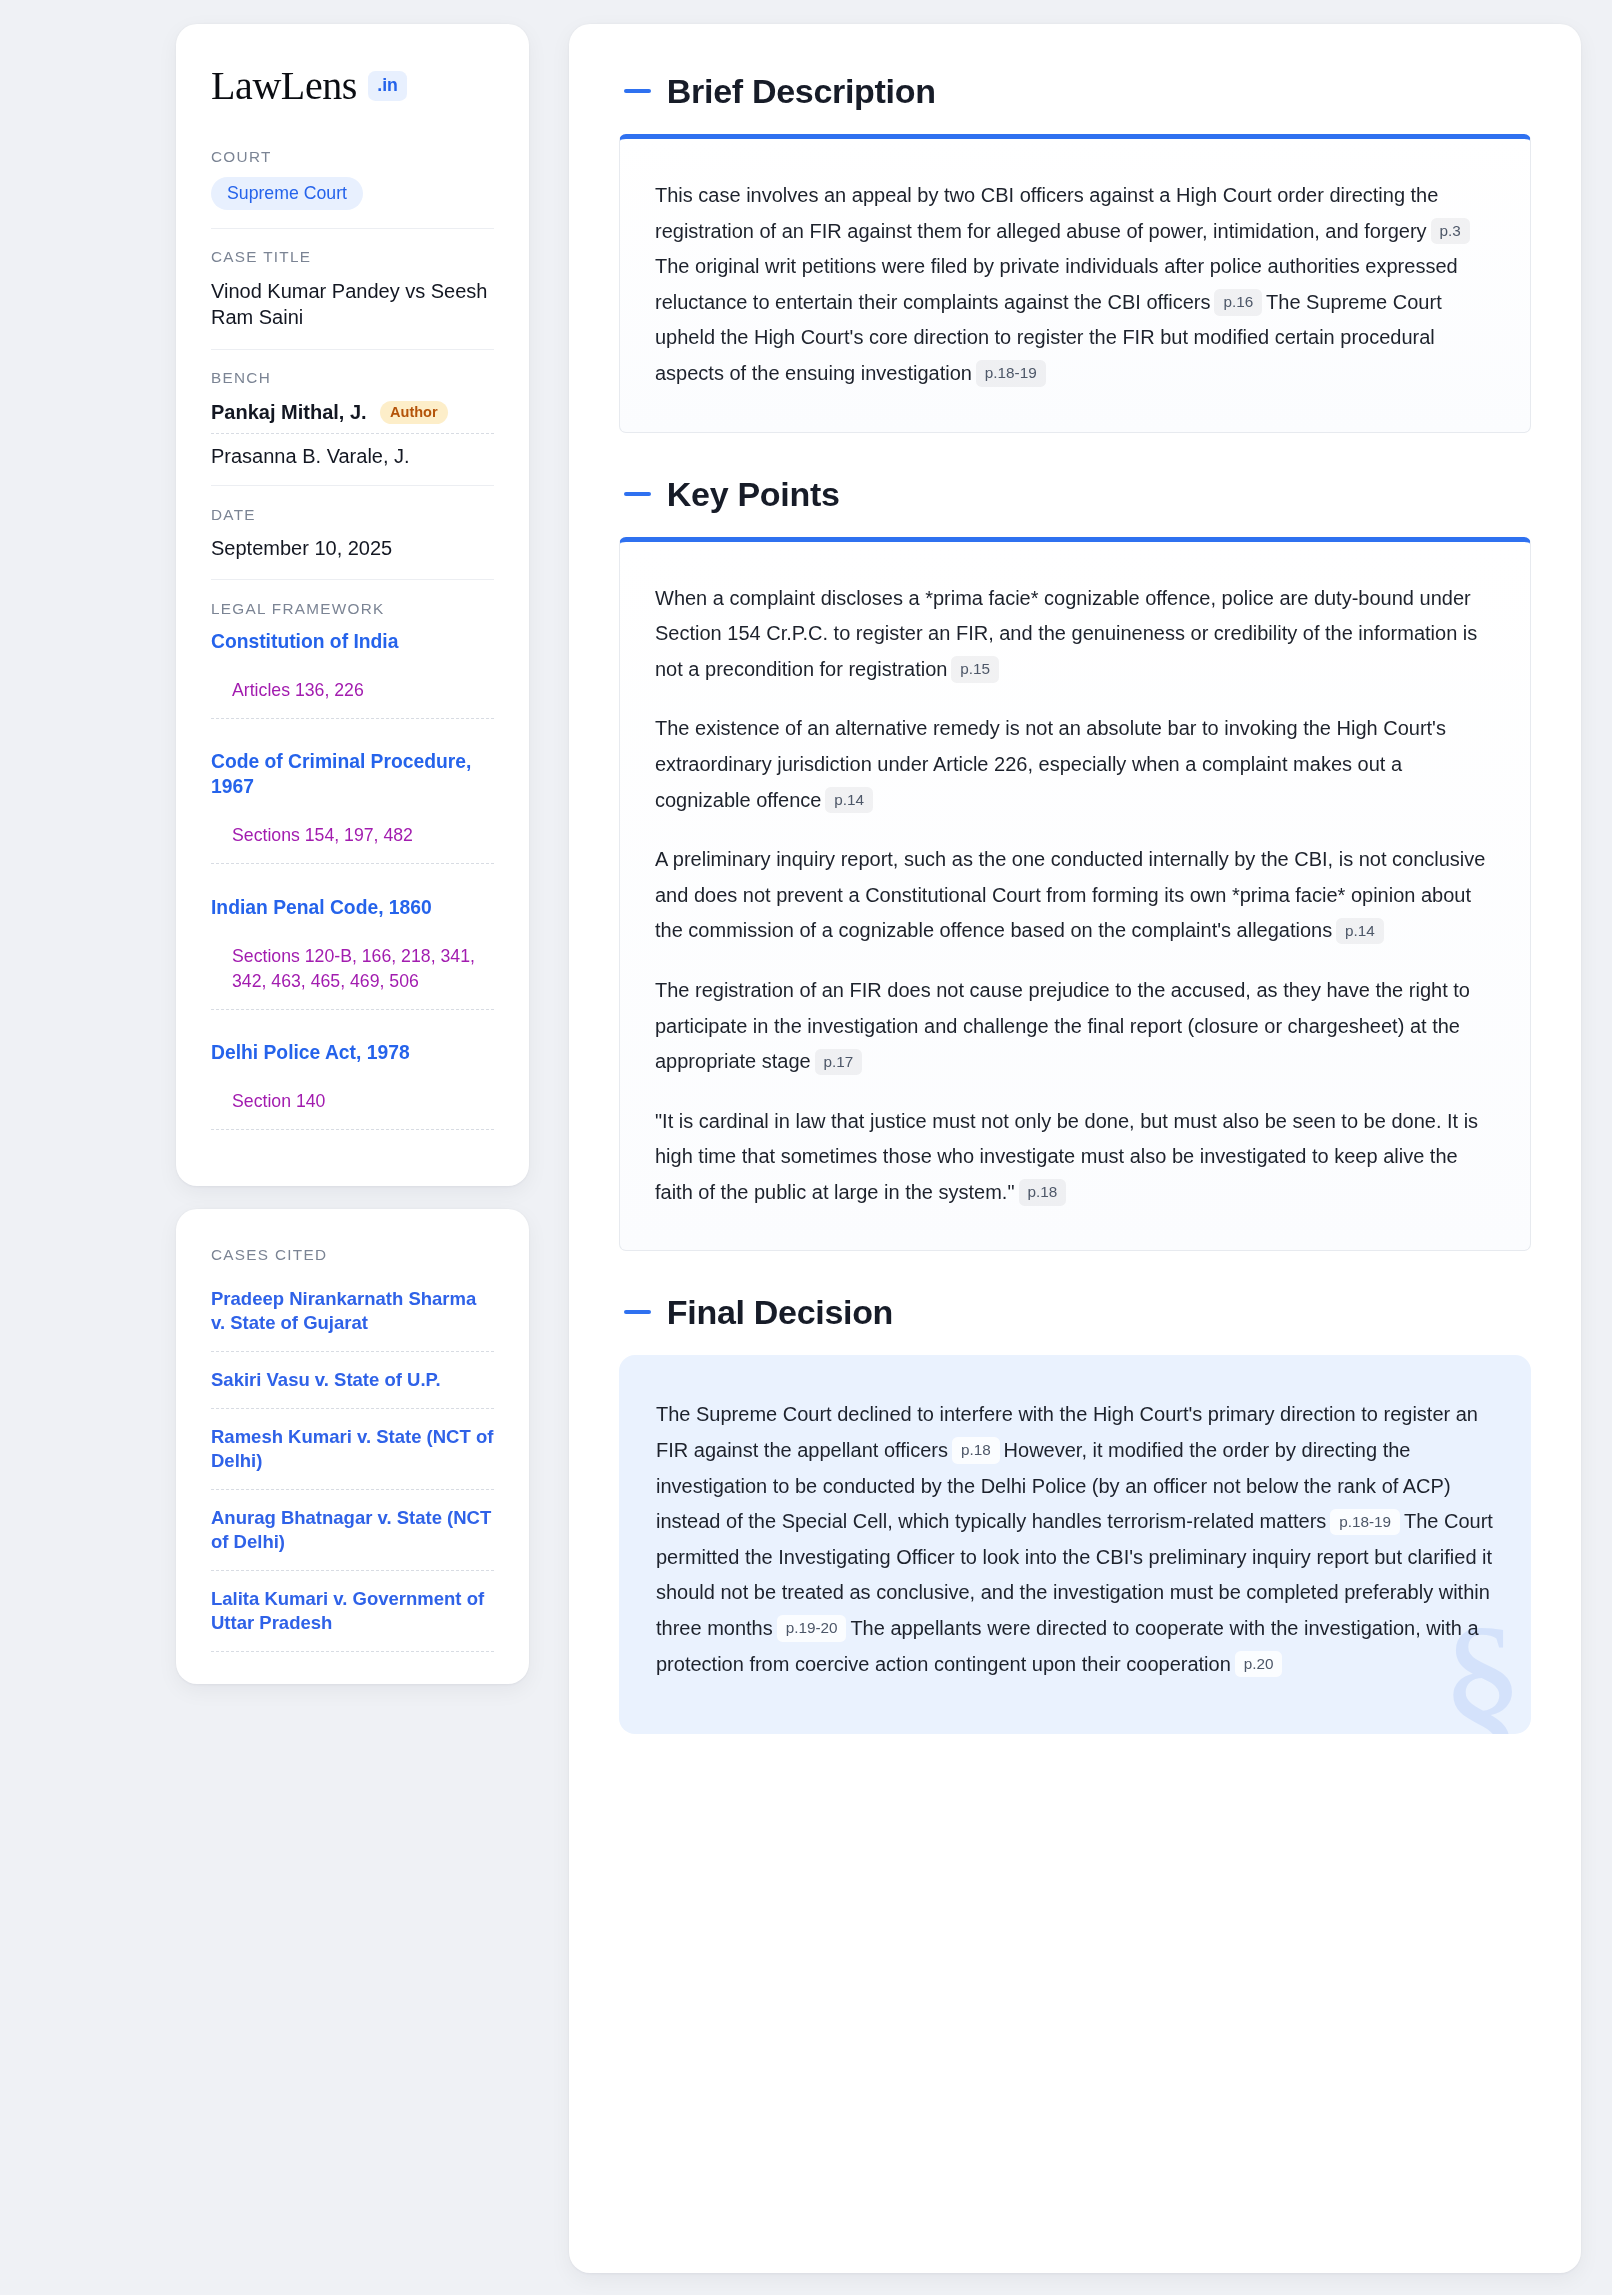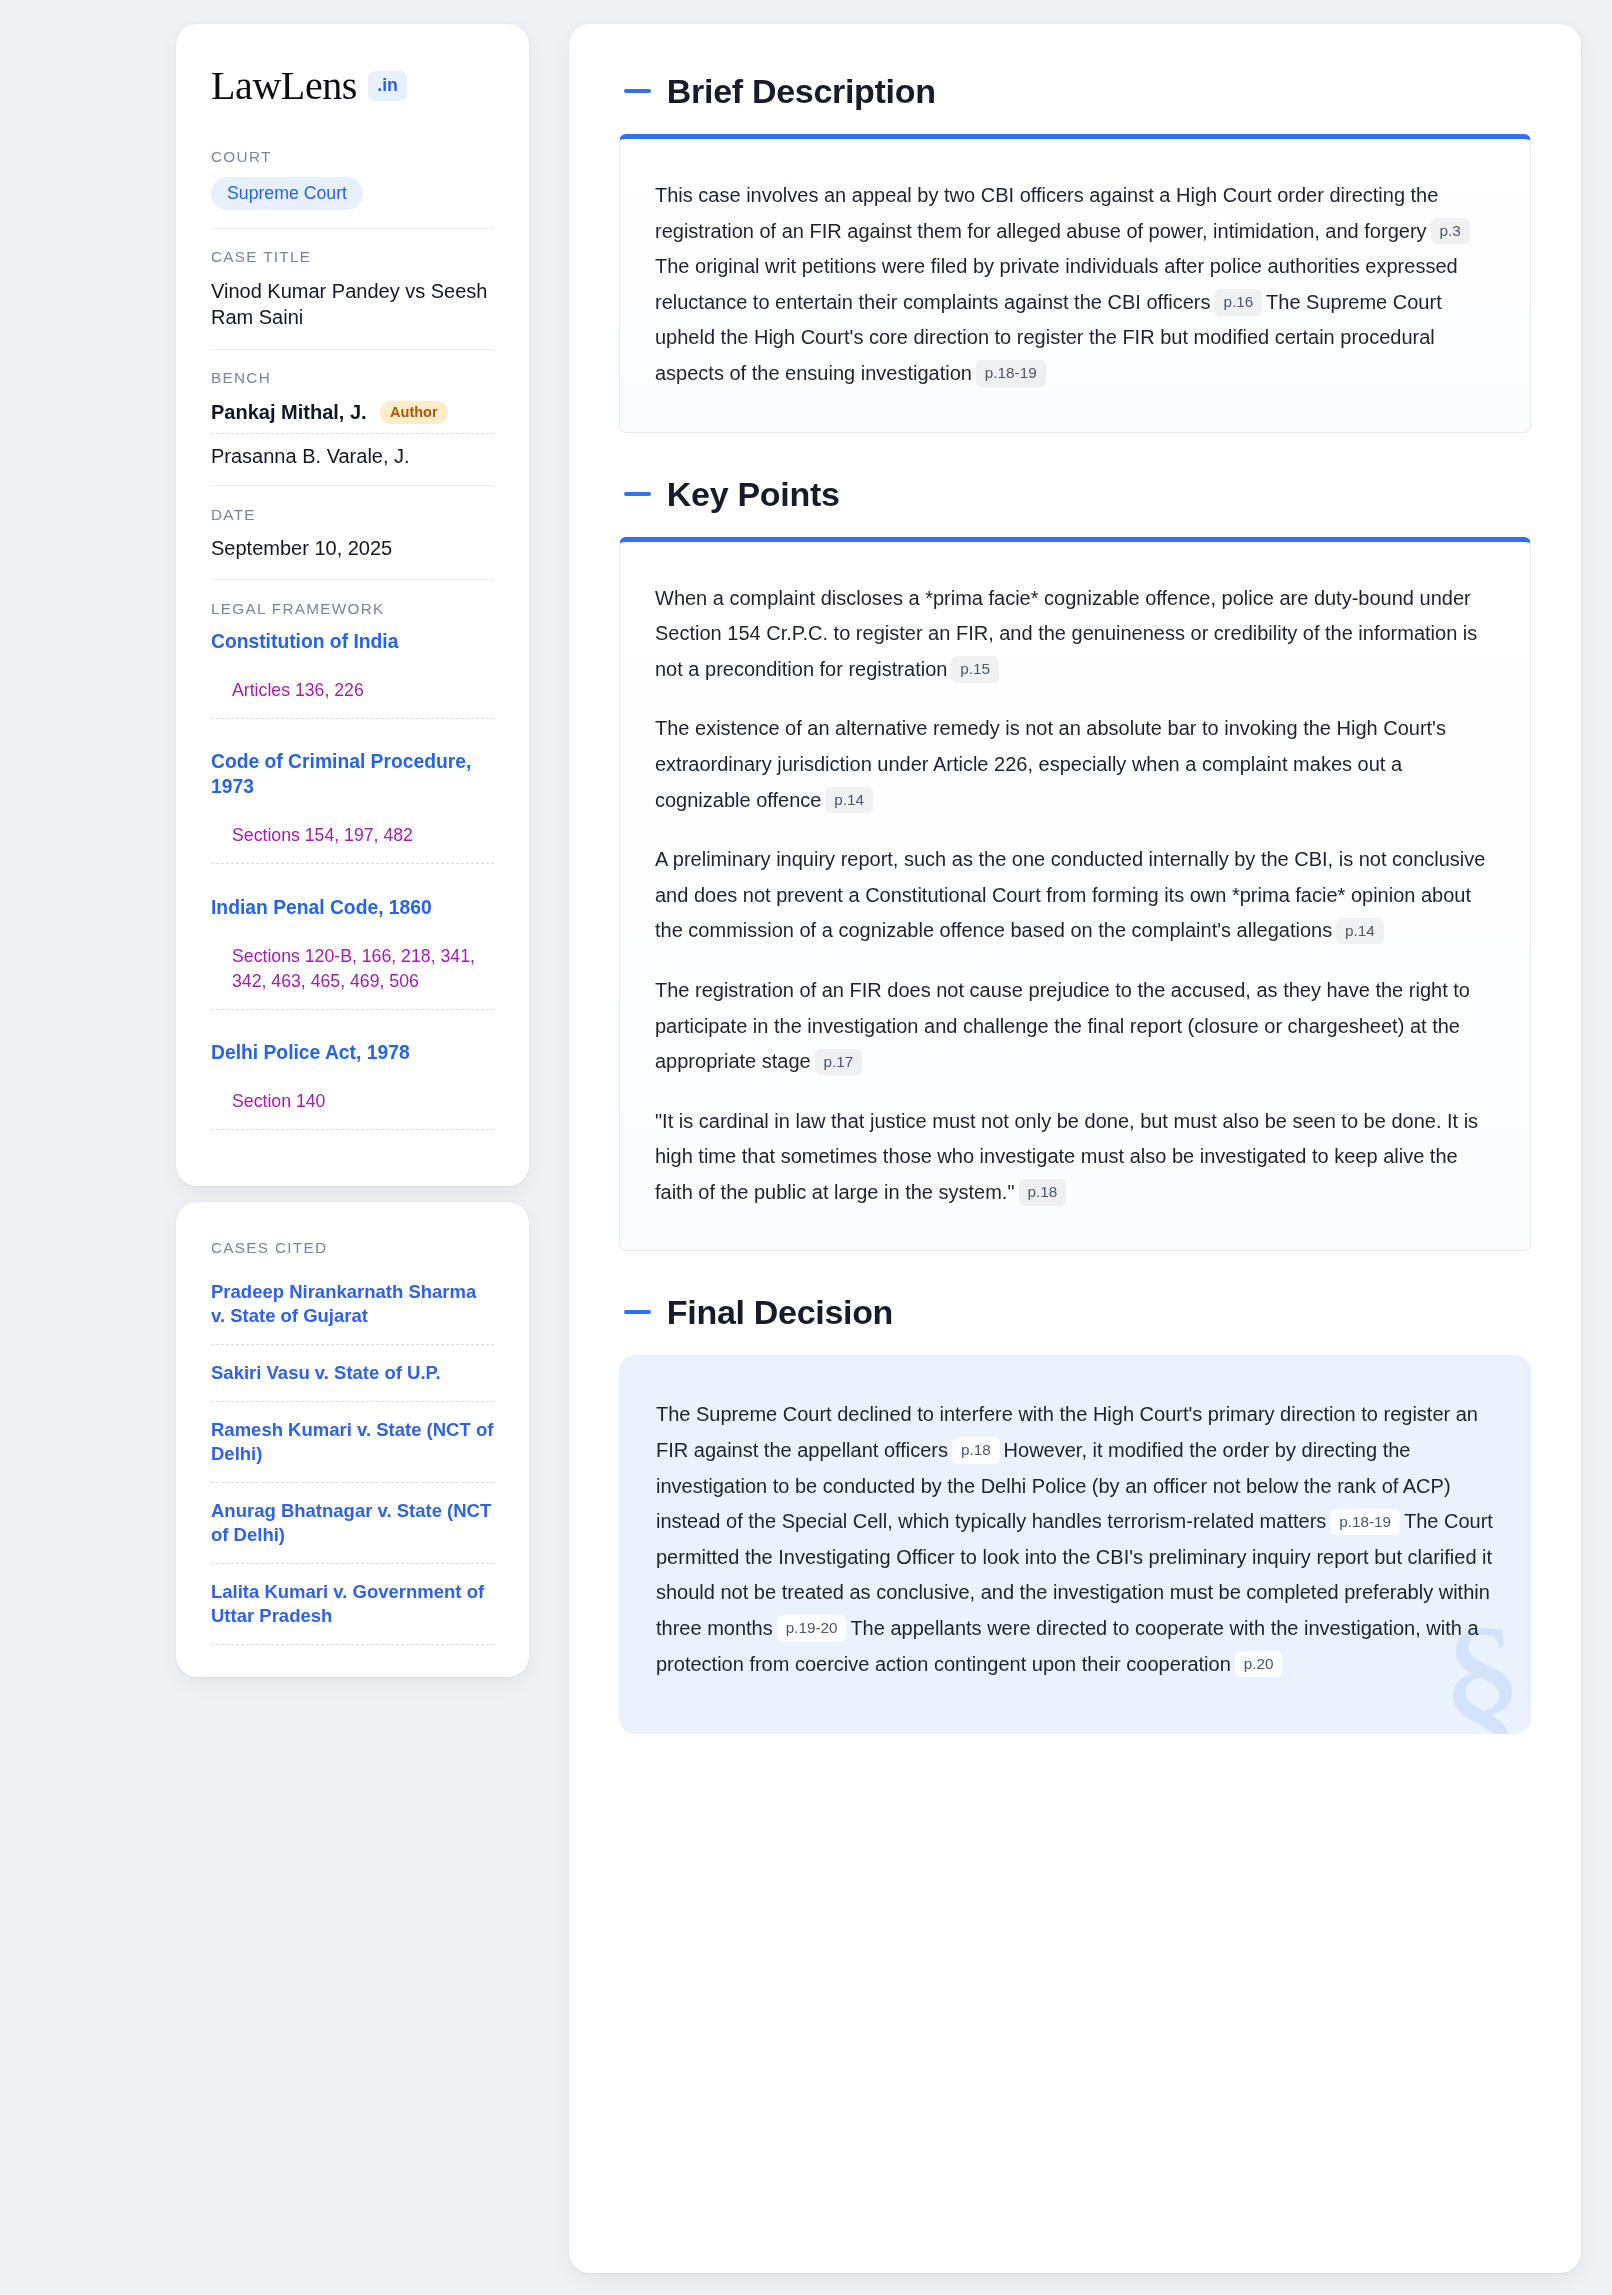--- a/index.html
+++ b/index.html
@@ -20,21 +20,21 @@
     gap: 40px;
     padding: 24px 31px 32px 176px;
   }
 
   
   .sidebar {
     width: 353px;
     flex: 0 0 353px;
     display: flex;
     flex-direction: column;
-    gap: 16px;
+    gap: 23px;
   }
 
   .card {
     background: #ffffff;
     border-radius: 21px;
     box-shadow: 0 0.8px 2.4px rgba(16,24,40,0.05), 0 6.4px 21px rgba(16,24,40,0.05);
   }
 
   .sidebar-main { padding: 42px 35px 29px 35px; }
 
@@ -282,21 +282,21 @@
       </div>
 
       <div class="field">
         <div class="field-label">LEGAL FRAMEWORK</div>
 
         <div class="law-group">
           <div class="law-title">Constitution of India</div>
           <div class="law-sections">Articles 136, 226</div>
         </div>
         <div class="law-group">
-          <div class="law-title">Code of Criminal Procedure, 1973</div>
+          <div class="law-title">Code of Criminal Procedure, 1967</div>
           <div class="law-sections">Sections 154, 197, 482</div>
         </div>
         <div class="law-group">
           <div class="law-title">Indian Penal Code, 1860</div>
           <div class="law-sections">Sections 120-B, 166, 218, 341, 342, 463, 465, 469, 506</div>
         </div>
         <div class="law-group">
           <div class="law-title">Delhi Police Act, 1978</div>
           <div class="law-sections">Section 140</div>
         </div>

